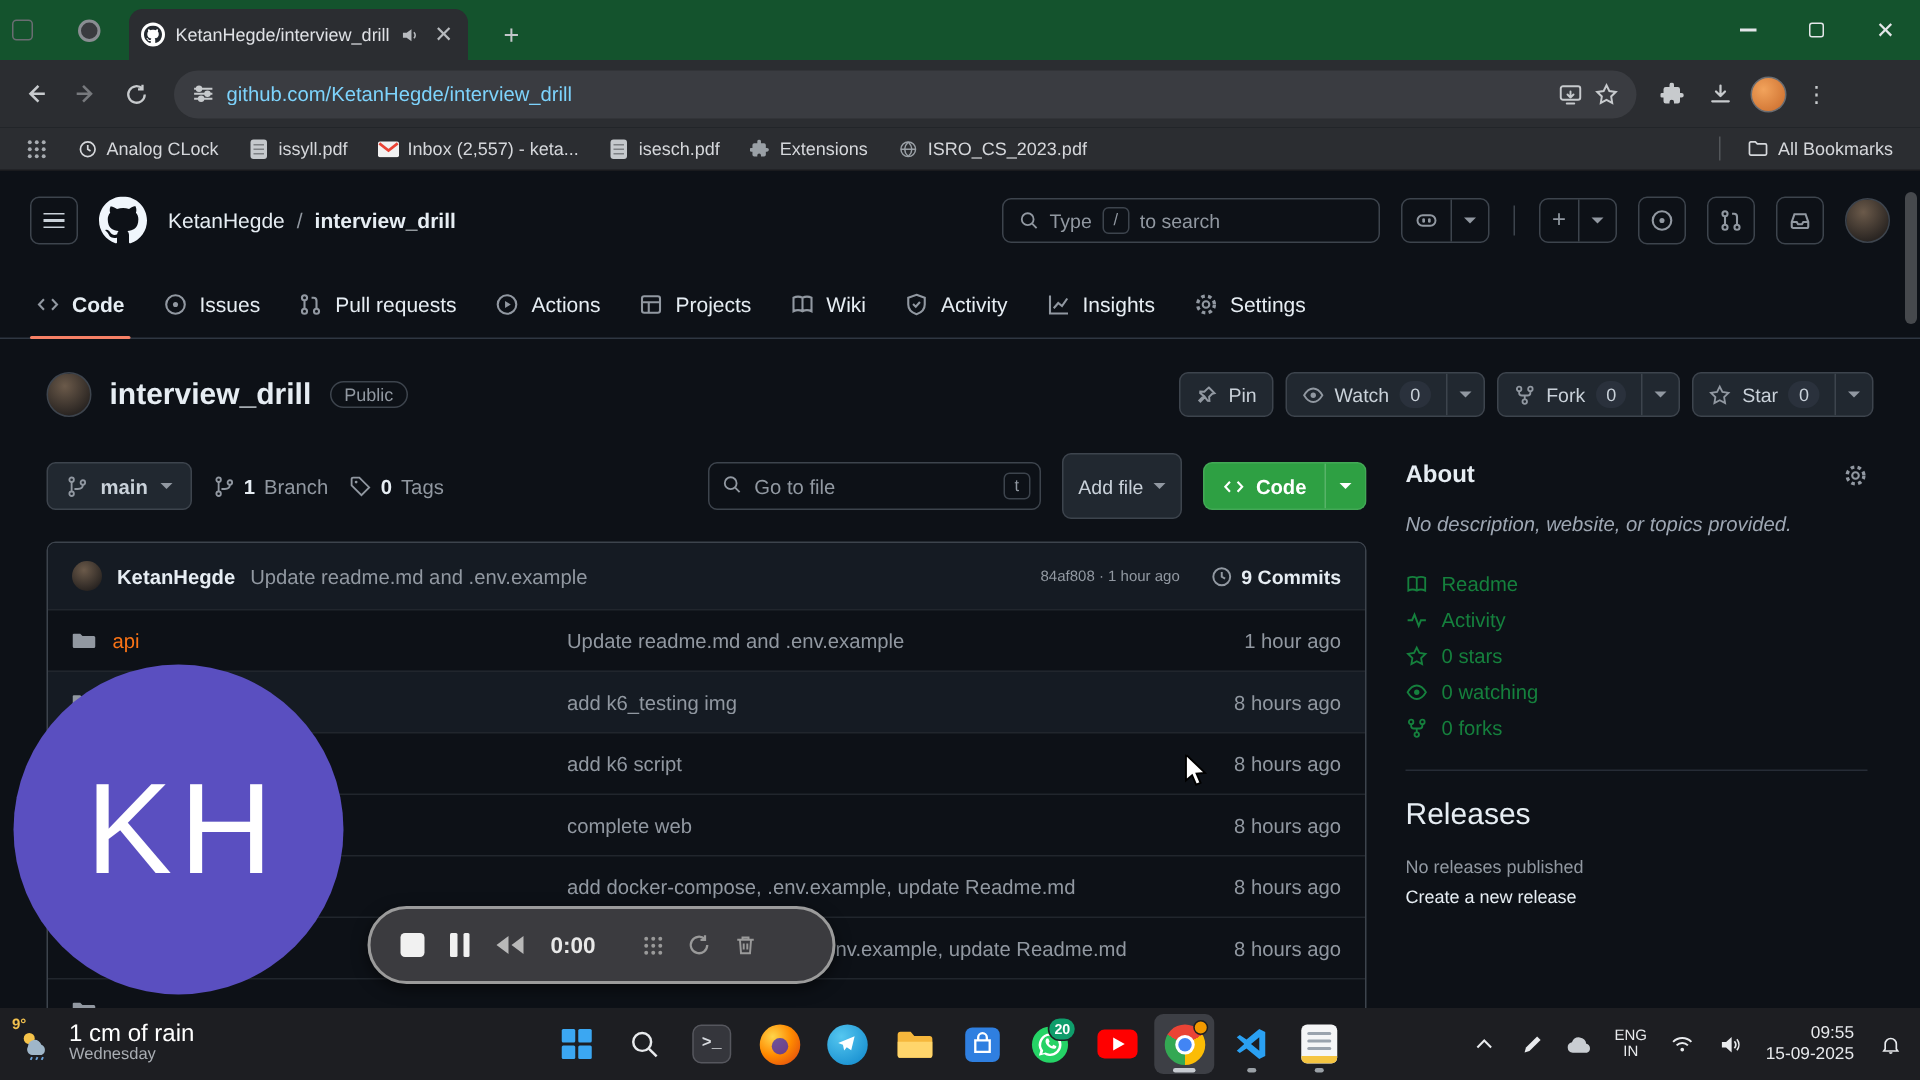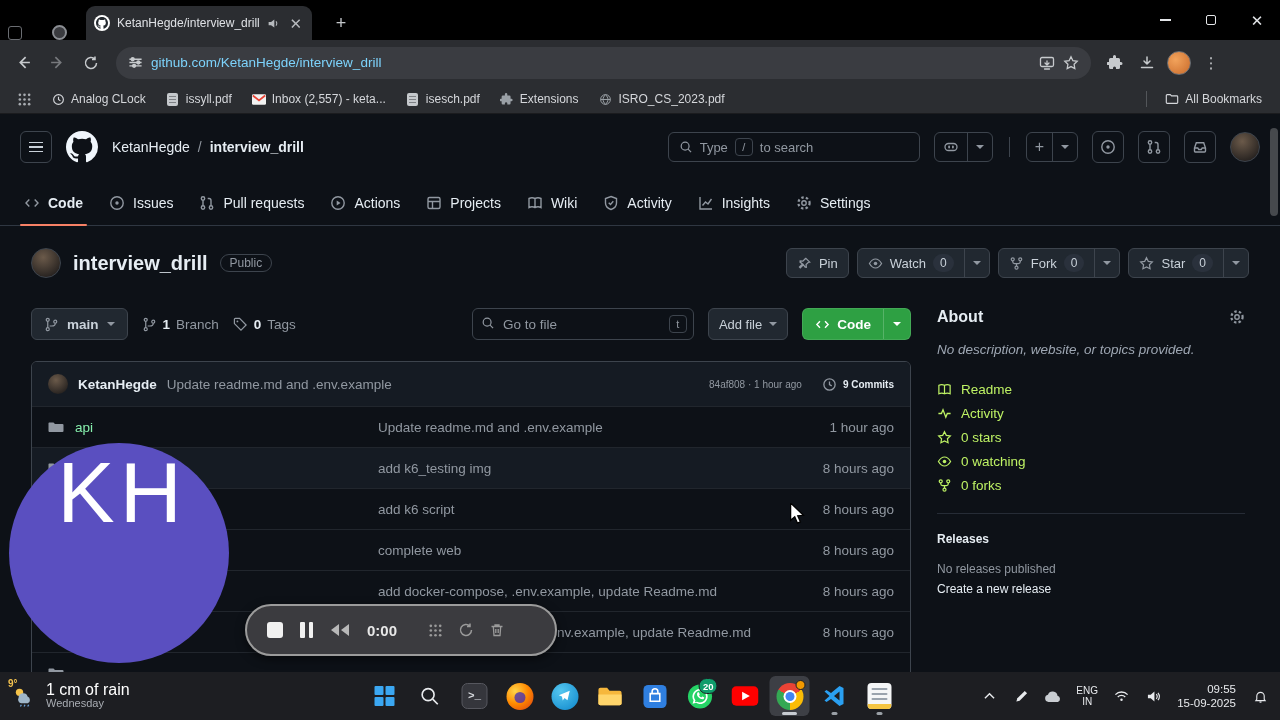--- a/index.html
+++ b/index.html
@@ -8,21 +8,21 @@
     --overlay-purple:#5a4fc0;
     --tab-underline:#f78166;
   }
   *{margin:0;padding:0;box-sizing:border-box}
   html,body{width:1280px;height:720px;overflow:hidden;background:#000;
     font-family:"Liberation Sans",sans-serif;}
   .screen{position:relative;width:1280px;height:720px;background:#0d1117;overflow:hidden}
   .ico{display:inline-flex;align-items:center;justify-content:center;flex:none}
 
   
-  .titlebar{position:absolute;left:0;top:0;width:1280px;height:40px;background:#000000;display:flex;align-items:flex-end}
+  .titlebar{position:absolute;left:0;top:0;width:1280px;height:40px;background:#14532d;display:flex;align-items:center}
   .tb-lefticon{width:14px;height:14px;border:1.5px solid #6a6d72;border-radius:3px;margin-left:8px}
   .tb-ring{width:15px;height:15px;border:2.5px solid #8a8d92;border-radius:50%;margin-left:30px;background:#3a3b3f}
   .tab{position:absolute;left:86px;top:6px;width:226px;height:34px;background:#2b2d31;border-radius:9px 9px 0 0;
     display:flex;align-items:center;padding:0 8px;color:#dfe1e5;font-size:12px;gap:7px}
   .tab-title{white-space:nowrap;overflow:hidden;text-overflow:ellipsis;flex:1}
   .tab-close{color:#b7babe;font-size:15px;line-height:1;padding:0 2px;cursor:default}
   .newtab{position:absolute;left:328px;top:10px;width:26px;height:26px;color:#c3c6ca;font-size:18px;display:flex;align-items:center;justify-content:center;border-radius:50%}
   .wincontrols{position:absolute;right:0;top:0;height:40px;display:flex}
   .winbtn{width:46px;height:40px;display:flex;align-items:center;justify-content:center;color:#e4e6e9}
   .min-glyph{width:11px;height:1.5px;background:#e4e6e9}
@@ -86,55 +86,55 @@
   .main-left{width:880px;flex:none}
   .controls{display:flex;align-items:center;gap:14px;height:32px}
   .branch-pill{height:32px;background:#212830;border:1px solid #3d444d;border-radius:6px;display:flex;align-items:center;gap:8px;padding:0 12px;font-size:13.5px;font-weight:600;color:#c9d1d9}
   .meta-link{display:flex;align-items:center;gap:6px;font-size:13.5px;color:#9198a1}
   .meta-link b{color:#e6edf3;font-weight:700}
   .goto{margin-left:auto;position:relative;width:222px}
   .goto input{width:100%;height:32px;background:transparent;border:1px solid #3d444d;border-radius:6px;color:#e6edf3;font-size:13.5px;padding:0 34px 0 30px;font-family:inherit}
   .goto input::placeholder{color:#9198a1}
   .goto .mag{position:absolute;left:9px;top:8px;color:#9198a1}
   .goto .kc{position:absolute;right:7px;top:7px}
-  .addfile{height:32px}
+  .addfile{height:44px}
   .code-btn{height:32px;background:var(--accent-green);border:1px solid rgba(255,255,255,.1);border-radius:6px;display:flex;align-items:center;color:#fff;font-size:13.5px;font-weight:600;overflow:hidden}
   .code-btn .main{display:flex;align-items:center;gap:7px;padding:0 12px;height:100%}
   .code-btn .caret-seg{padding:0 9px;height:100%;display:flex;align-items:center;border-left:1px solid rgba(255,255,255,.2)}
 
   .file-table{margin-top:21px;border:1px solid #3d444d;border-radius:6px;overflow:hidden}
   .commit-bar{height:44px;background:#151b23;display:flex;align-items:center;padding:0 16px;gap:10px;font-size:13.5px}
   .commit-avatar{width:20px;height:20px;border-radius:50%;background:radial-gradient(circle at 40% 30%,#6b5a4a,#2a2522 75%)}
   .commit-bar b{font-weight:700;color:#e6edf3}
   .commit-msg{color:#9198a1;flex:1;white-space:nowrap;overflow:hidden;text-overflow:ellipsis}
   .commit-meta{color:#9198a1;font-size:10px;white-space:nowrap}
-  .commits-count{display:flex;align-items:center;gap:6px;color:#e6edf3;font-weight:700;font-size:10px;margin-left:10px}
+  .commits-count{display:flex;align-items:center;gap:6px;color:#e6edf3;font-weight:700;font-size:13px;margin-left:10px}
   .commits-count .ticon{color:#9198a1}
   .frow{height:41px;border-top:1px solid #21262d;display:grid;grid-template-columns:330px 1fr 140px;align-items:center;padding:0 16px;font-size:13.5px}
   .frow.hover{background:#151b23}
-  .fname{display:flex;align-items:center;gap:11px;color:#86efac;white-space:nowrap;overflow:hidden}
+  .fname{display:flex;align-items:center;gap:11px;color:#f97316;white-space:nowrap;overflow:hidden}
   .fmsg{color:#9198a1;white-space:nowrap;overflow:hidden;text-overflow:ellipsis}
   .fmsg.offset{padding-left:179px}
   .ftime{color:#9198a1;text-align:right;white-space:nowrap}
 
   .sidebar{flex:1;min-width:0}
   .about-head{display:flex;align-items:center;justify-content:space-between}
   .about-title{font-size:16px;font-weight:700}
   .about-desc{margin-top:14px;font-style:italic;font-size:13.5px;color:#9ea7b3;line-height:20px}
   .about-list{margin-top:22px;display:flex;flex-direction:column;gap:9px}
-  .about-item{display:flex;align-items:center;gap:9px;color:#bef264;font-size:13.5px}
+  .about-item{display:flex;align-items:center;gap:9px;color:#15803d;font-size:13.5px}
   .sb-divider{border-top:1px solid #262c36;margin:20px 0 18px}
-  .rel-title{font-size:12px;font-weight:700}
+  .rel-title{font-size:20px;font-weight:400}
   .rel-empty{margin-top:16px;font-size:12px;color:#9198a1}
   .rel-link{margin-top:6px;font-size:12px;color:var(--link-blue);text-decoration:underline;display:inline-block}
 
   .scrollbar{position:absolute;right:2px;top:128px;width:8px;height:88px;background:#46494d;border-radius:4px;z-index:30}
 
   
-  .kh-bubble{position:absolute;left:9px;top:443px;width:220px;height:220px;border-radius:50%;background:var(--overlay-purple);z-index:40;display:flex;align-items:flex-start;justify-content:center}
+  .kh-bubble{position:absolute;left:9px;top:443px;width:220px;height:220px;border-radius:50%;background:var(--overlay-purple);z-index:40;display:flex;align-items:center;justify-content:center}
   .kh-bubble span{color:#fff;font-size:86px;font-weight:400;letter-spacing:5px;transform:translateX(3px)}
   .rec-bar{position:absolute;left:245px;top:604px;width:312px;height:52px;background:#3b3b3f;border:2px solid #9b9b9b;border-radius:27px;z-index:50;display:flex;align-items:center;padding:0 20px;gap:17px;box-shadow:0 3px 10px rgba(0,0,0,.55)}
   .rec-stop{width:16px;height:16px;background:#f1f1f1;border-radius:3px}
   .rec-pause{display:flex;gap:4px}
   .rec-pause i{display:block;width:4.5px;height:16px;background:#f1f1f1;border-radius:1px}
   .rec-time{color:#e8e8e8;font-size:15px;font-weight:600}
   .rec-right{margin-left:14px;display:flex;gap:15px;align-items:center}
 
   .cursor{position:absolute;left:789px;top:503px;z-index:100;pointer-events:none}
 

